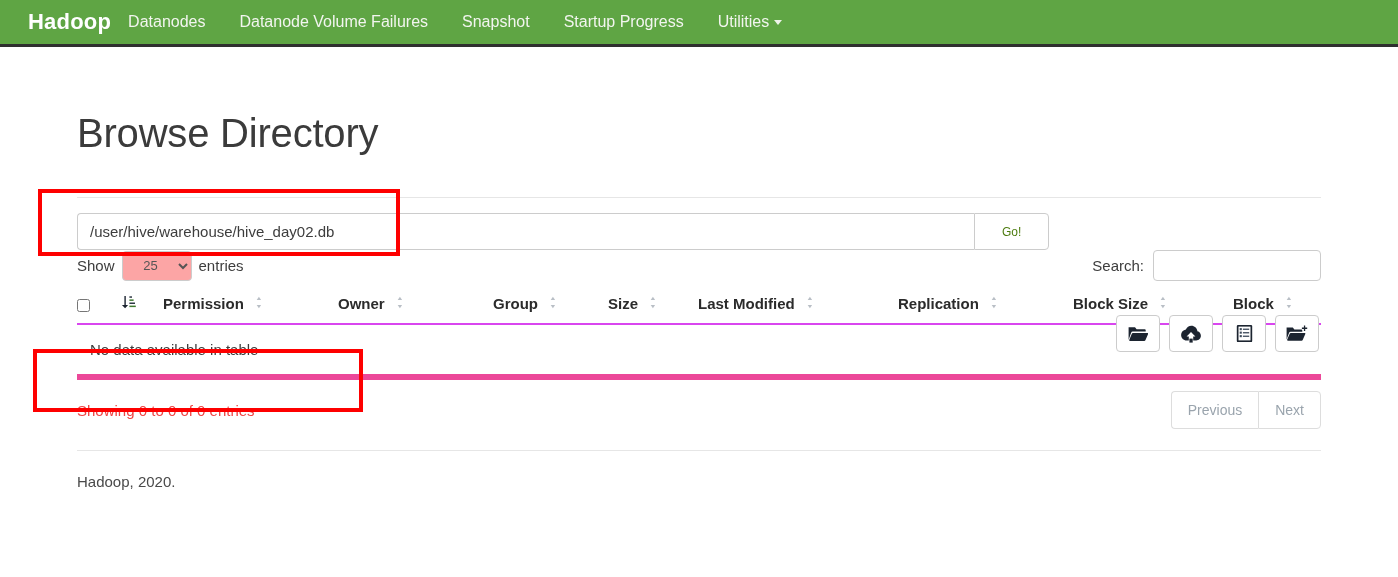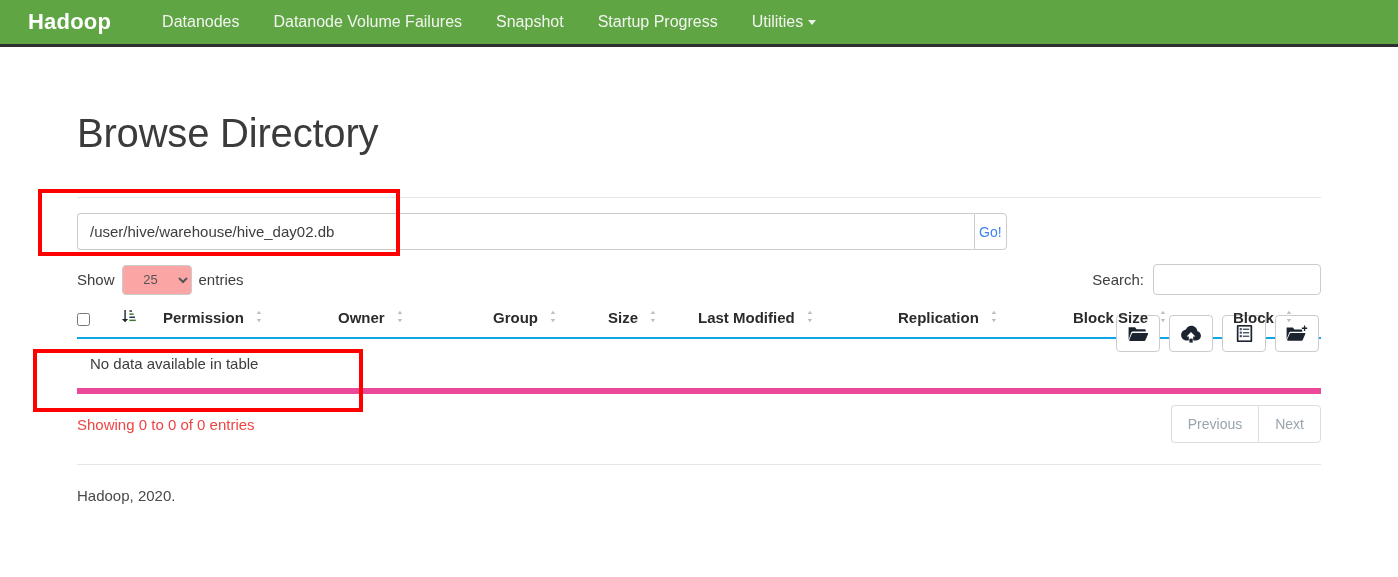--- a/index.html
+++ b/index.html
@@ -25,21 +25,20 @@
     display: flex;
     align-items: center;
     padding: 0 0 0 28px;
     box-sizing: border-box;
   }
   .brand {
     color: #ffffff;
     font-size: 22px;
     font-weight: bold;
     letter-spacing: 0.2px;
-    margin-right: 34px;
     text-decoration: none;
     white-space: nowrap;
   }
   .nav-links {
     display: flex;
     align-items: center;
     list-style: none;
     margin: 0;
     padding: 0;
   }
@@ -111,24 +110,24 @@
     color: #3d3d3d;
     outline: none;
     background: #fff;
   }
   .go-btn {
     height: 37px;
     box-sizing: border-box;
     border: 1px solid #cccccc;
     border-radius: 0 4px 4px 0;
     background: #ffffff;
-    color: #3b82f6;
-    font-size: 14px;
+    color: #4d7c0f;
+    font-size: 12px;
     font-family: "Liberation Sans", sans-serif;
-    padding: 0 4px;
+    padding: 0 27px;
     cursor: pointer;
   }
 
   .icon-btn-group {
     display: flex;
     margin-left: 27px;
     gap: 9px;
   }
   .icon-btn {
     width: 44px;
@@ -141,21 +140,20 @@
     align-items: center;
     justify-content: center;
     cursor: pointer;
     padding: 0;
   }
   .icon-btn svg { display: block; }
 
   
   .dt-top {
     padding: 0 13px;
-    margin-top: 14px;
     display: flex;
     align-items: center;
     justify-content: space-between;
   }
   .dt-length {
     font-size: 15px;
     color: #3d3d3d;
     display: flex;
     align-items: center;
     gap: 7px;
@@ -199,21 +197,21 @@
     width: 100%;
     border-collapse: collapse;
     table-layout: fixed;
   }
   table.dt thead th {
     text-align: left;
     font-size: 15px;
     font-weight: bold;
     color: #2b2b2b;
     padding: 0 0 11px 0;
-    border-bottom: 2px solid #0ea5e9;
+    border-bottom: 2px solid #d946ef;
     white-space: nowrap;
     vertical-align: bottom;
     cursor: pointer;
     position: relative;
   }
   th .sort-ico {
     display: inline-block;
     margin-left: 8px;
     vertical-align: baseline;
   }

